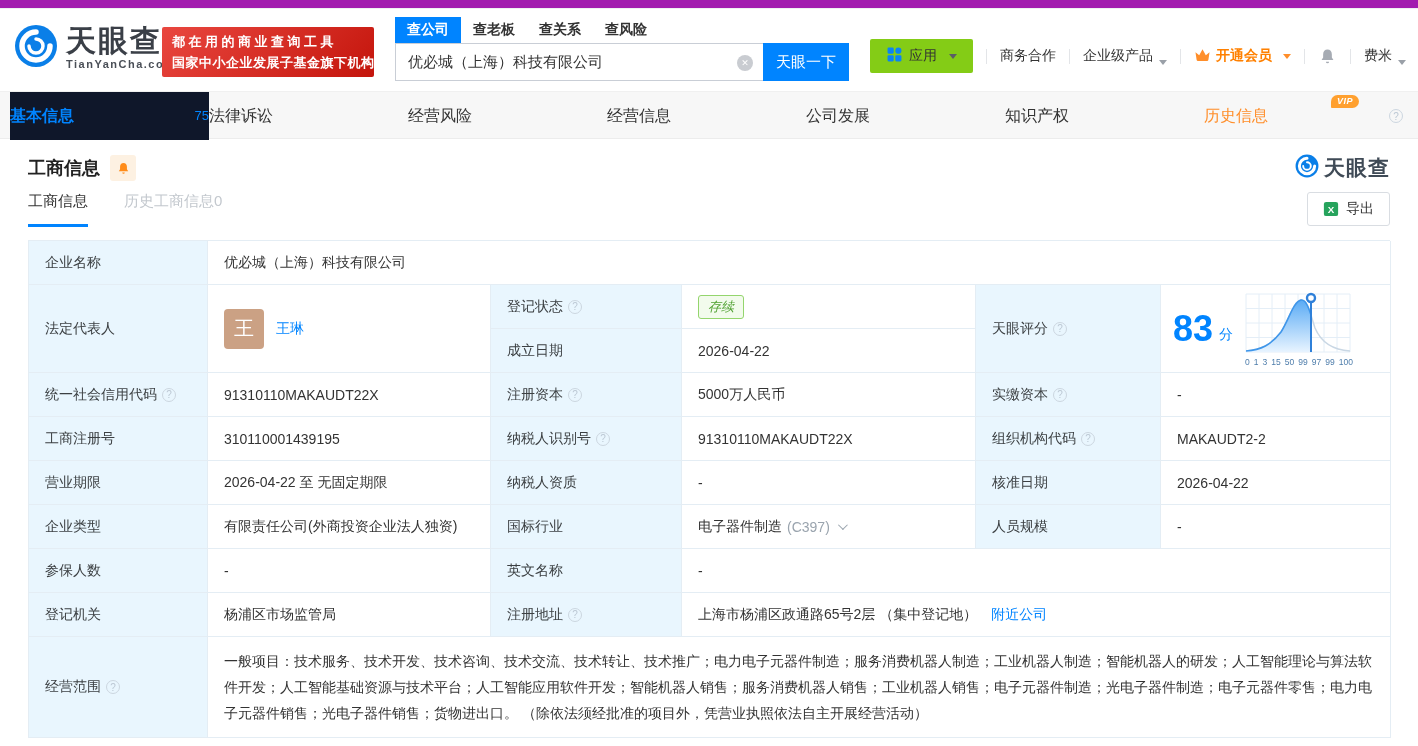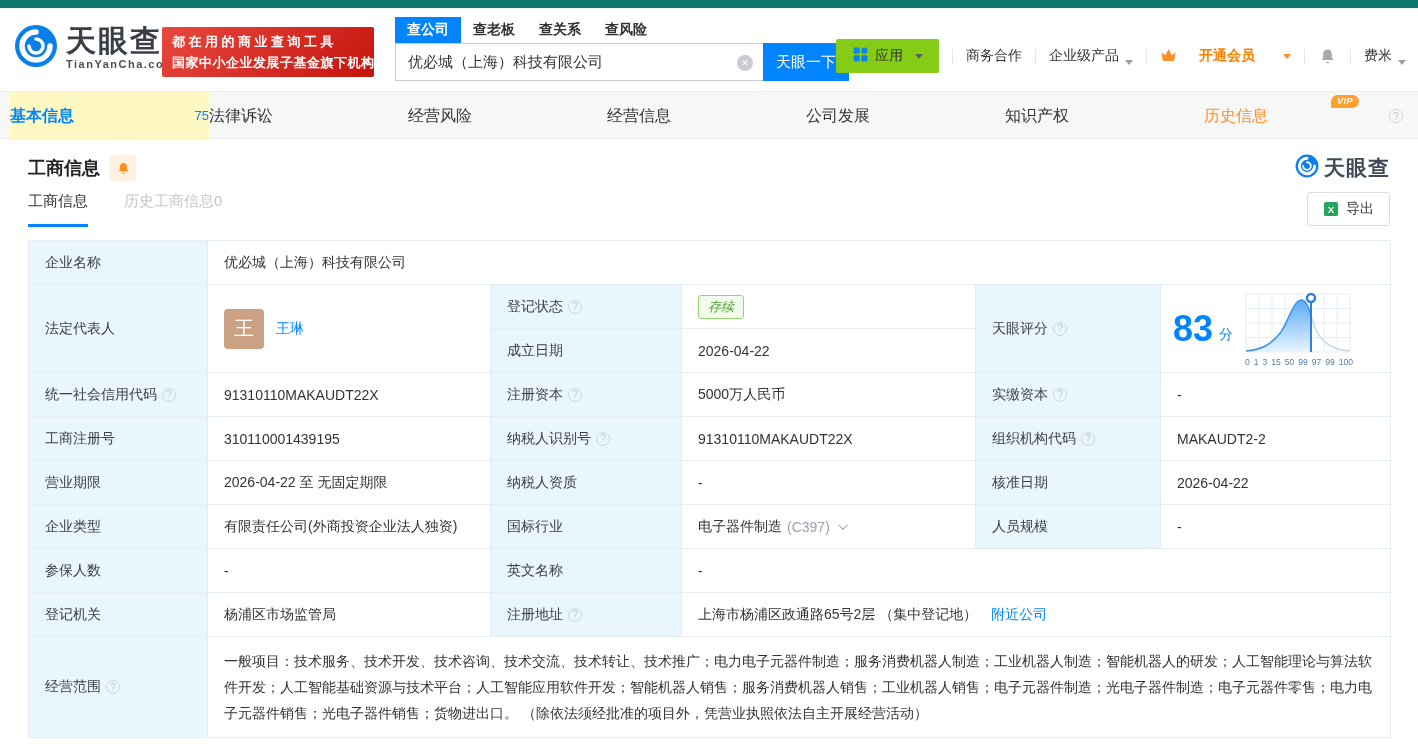--- a/index.html
+++ b/index.html
@@ -1,17 +1,17 @@
 <!DOCTYPE html>
 <html><head>
 <meta charset="utf-8">
 <style>
   * { margin:0; padding:0; box-sizing:border-box; }
   body { background:#fff; font-family:"Liberation Sans","DejaVu Sans",sans-serif; color:#333; }
-  .page { width:1418px; height:746px; background:#fff; border-top:8px solid #0f766e; position:relative; overflow:hidden; }
+  .page { width:1418px; height:746px; background:#fff; border-top:8px solid #a21caf; position:relative; overflow:hidden; }
   .topline { height:1px; background:#eef0f2; }
 
   
   .topbar { position:relative; height:82px; background:#fff; }
   .logo { position:absolute; left:14px; top:15px; display:flex; align-items:center; gap:8px; cursor:pointer; }
   .logo-text .cn { font-size:30px; font-weight:bold; color:#3a3f47; letter-spacing:2px; line-height:30px; }
   .logo-text .en { font-size:11px; font-weight:bold; color:#4a4f57; letter-spacing:1.5px; margin-top:2px; }
   .slogan { position:absolute; left:162px; top:18px; width:212px; height:50px; background:linear-gradient(135deg,#e9473f,#c4150c); color:#fff; border-radius:2px; display:flex; flex-direction:column; justify-content:center; padding:0 10px; }
   .slogan .l1 { font-size:13px; font-weight:bold; letter-spacing:3.5px; white-space:nowrap; }
   .slogan .l2 { font-size:13px; font-weight:bold; letter-spacing:0.5px; white-space:nowrap; margin-top:3px; }
@@ -27,26 +27,26 @@
   .clear-ic::after { content:"✕"; }
   .search-btn { width:86px; height:38px; background:#0084ff; color:#fff; border:none; font-size:15px; cursor:pointer; font-family:inherit; }
 
   .top-menu { position:absolute; right:12px; top:30px; display:flex; align-items:center; gap:13px; font-size:14px; color:#333; }
   .apps-btn { display:flex; align-items:center; gap:6px; background:#84cc16; padding:7px 16px; border-radius:2px; cursor:pointer; }
   .menu-item { display:flex; align-items:flex-end; cursor:pointer; white-space:nowrap; }
   .vdiv { width:1px; height:15px; background:#e3e5e8; }
   .tri { width:0; height:0; border-left:4px solid transparent; border-right:4px solid transparent; border-top:5px solid #5a5e66; display:inline-block; margin-left:6px; }
   .tri.or { border-top-color:#ff8e2a; }
   .tri.lt { border-top-color:#9aa0a8; }
-  .vip-link { color:#ff8000; font-weight:bold; display:flex; align-items:center; gap:22px; cursor:pointer; }
+  .vip-link { color:#ff8000; font-weight:bold; display:flex; align-items:center; gap:5px; cursor:pointer; }
 
   
   .main-tabs { height:48px; background:#f7f7f7; border-top:1px solid #f0f0f0; border-bottom:1px solid #ececec; display:flex; padding-left:10px; }
   .m-tab { width:199px; height:48px; display:flex; align-items:center; justify-content:space-between; font-size:16px; color:#333; cursor:pointer; position:relative; }
-  .m-tab.active { background:#fef9c3; color:#0084ff; font-weight:bold; }
+  .m-tab.active { background:#0f172a; color:#0084ff; font-weight:bold; }
   .m-tab.active .cnt { font-size:13px; font-weight:normal; margin-left:5px; margin-top:-2px; }
   .m-tab.vip { color:#ff8e2a; }
   .vip-badge { position:absolute; top:3px; right:44px; background:#ffa02f; color:#fff; font-size:9px; font-weight:bold; font-style:italic; padding:1px 6px 2px; border-radius:7px 7px 7px 1px; letter-spacing:0.5px; }
   .q { display:inline-flex; width:14px; height:14px; border:1px solid #ccd6e0; border-radius:50%; color:#bcc8d4; font-size:10px; align-items:center; justify-content:center; margin-left:5px; flex:none; cursor:pointer; }
   .q::after { content:"?"; }
 
   
   .section-head { margin:13px 28px 0; display:flex; justify-content:space-between; align-items:center; height:32px; }
   .sh-left { display:flex; align-items:center; gap:10px; }
   .sh-title { font-size:18px; font-weight:bold; color:#222; }

